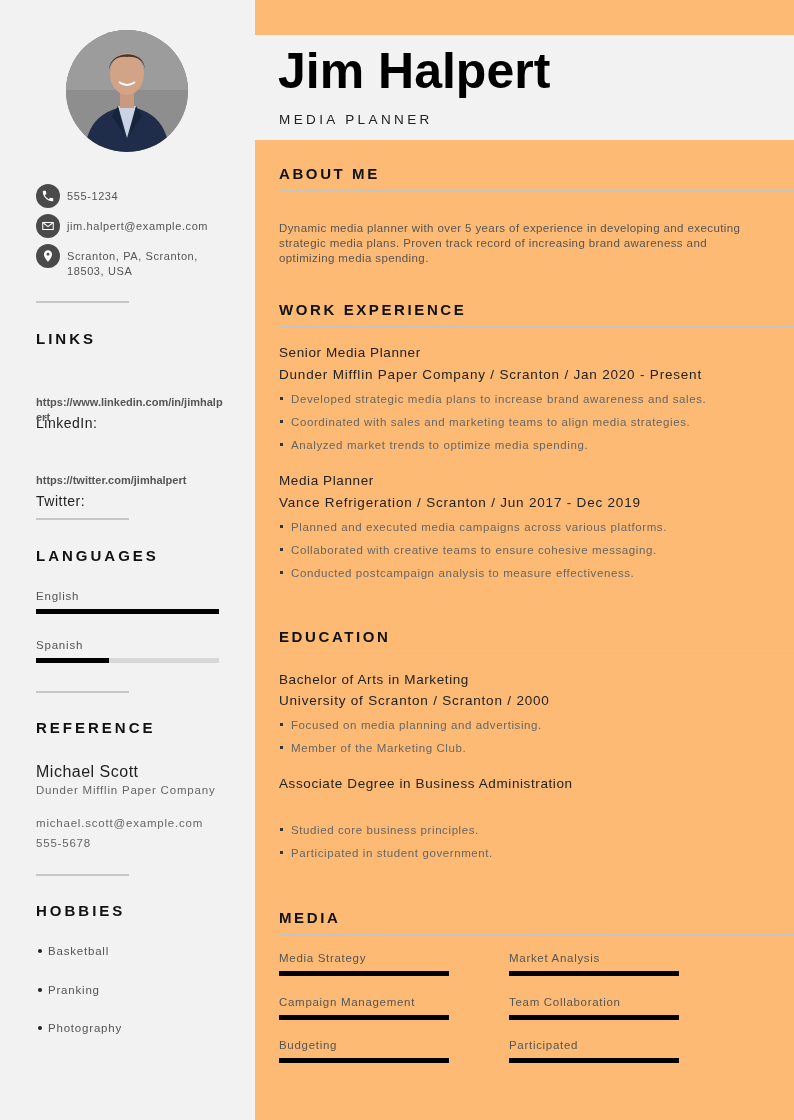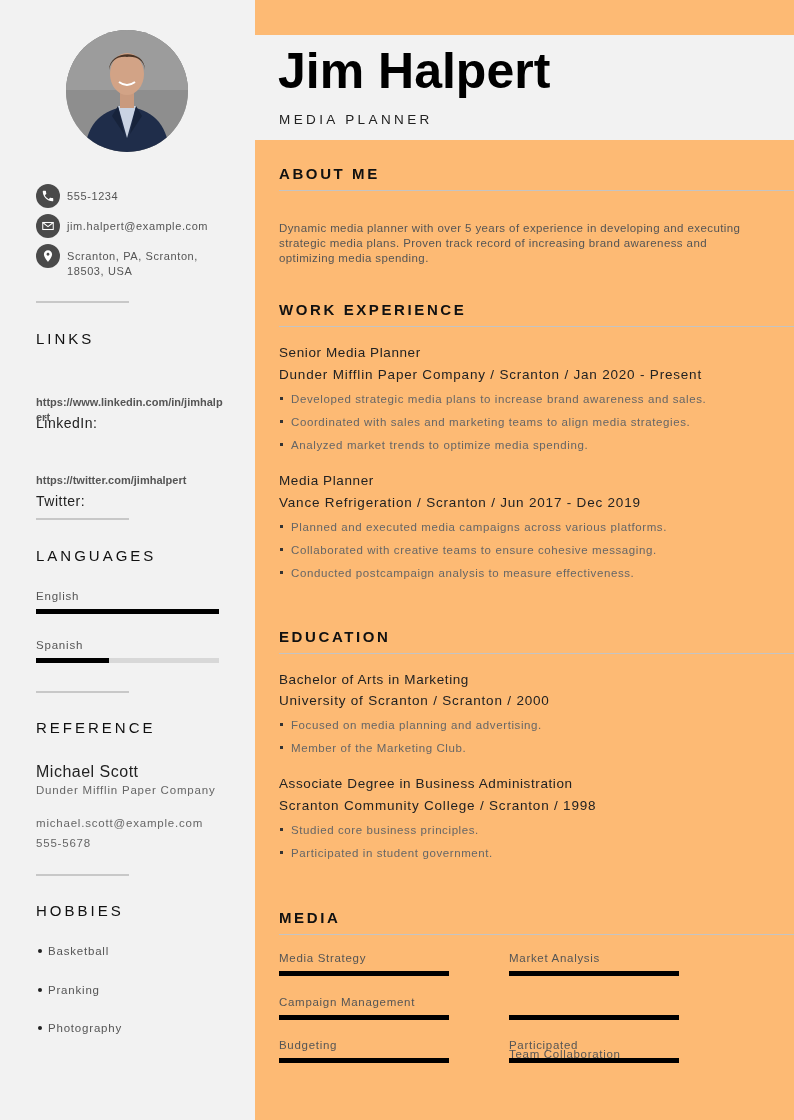--- a/index.html
+++ b/index.html
@@ -17,21 +17,21 @@
   
   .contact { position: absolute; left: 36px; top: 184px; width: 200px; }
   .contact-row { display: flex; align-items: flex-start; margin-bottom: 6px; }
   .contact-icon { width: 24px; height: 24px; border-radius: 50%; background: #4a4a4a; flex: 0 0 24px;
                   display: flex; align-items: center; justify-content: center; margin-right: 7px; }
   .contact-icon svg { width: 14px; height: 14px; }
   .contact-text { font-size: 11px; color: #555; letter-spacing: 0.6px; line-height: 15px; padding-top: 5px; }
 
   .side-divider { position: absolute; left: 36px; width: 93px; height: 2px; background: #c8c8c8; }
 
-  .side-heading { position: absolute; left: 36px; font-size: 15px; font-weight: normal; letter-spacing: 3px; color: #111; }
+  .side-heading { position: absolute; left: 36px; font-size: 15px; font-weight: bold; letter-spacing: 3px; color: #111; }
 
   .link-label { position: absolute; left: 36px; font-size: 14px; color: #222; letter-spacing: 0.5px; margin-top: 42px; }
   .link-url { position: absolute; left: 36px; width: 190px; font-size: 11px; color: #555; line-height: 15px; word-break: break-all; font-weight: bold; }
 
   .lang-name { position: absolute; left: 36px; font-size: 11.5px; color: #555; letter-spacing: 0.8px; }
   .lang-bar { position: absolute; left: 36px; width: 183px; height: 5px; background: #d8d8d8; }
   .lang-fill { height: 5px; background: #000; }
 
   .ref-name { position: absolute; left: 36px; font-size: 16px; color: #222; letter-spacing: 0.5px; }
   .ref-text { position: absolute; left: 36px; width: 180px; font-size: 11.5px; color: #666; letter-spacing: 0.8px; line-height: 15px; }
@@ -174,34 +174,33 @@
 
   <div class="section-title" style="top:628px">EDUCATION</div>
   <div class="section-rule" style="top:653px"></div>
 
   <div class="entry-title" style="top:672px">Bachelor of Arts in Marketing</div>
   <div class="entry-sub" style="top:693px">University of Scranton / Scranton / 2000</div>
   <div class="bullet" style="top:719px"><span class="sq"></span><span>Focused on media planning and advertising.</span></div>
   <div class="bullet" style="top:742px"><span class="sq"></span><span>Member of the Marketing Club.</span></div>
 
   <div class="entry-title" style="top:776px">Associate Degree in Business Administration</div>
-  <div class="entry-sub" style="top:798px">Scranton Community College / Scranton / 1998</div>
   <div class="bullet" style="top:824px"><span class="sq"></span><span>Studied core business principles.</span></div>
   <div class="bullet" style="top:847px"><span class="sq"></span><span>Participated in student government.</span></div>
 
   <div class="section-title" style="top:909px">MEDIA</div>
   <div class="section-rule" style="top:934px"></div>
 
   <div class="skill-label" style="left:24px; top:952px">Media Strategy</div>
   <div class="skill-bar" style="left:24px; top:971px"></div>
   <div class="skill-label" style="left:254px; top:952px">Market Analysis</div>
   <div class="skill-bar" style="left:254px; top:971px"></div>
 
   <div class="skill-label" style="left:24px; top:996px">Campaign Management</div>
   <div class="skill-bar" style="left:24px; top:1015px"></div>
-  <div class="skill-label" style="left:254px; top:1048px">Team Collaboration</div>
+  <div class="skill-label" style="left:254px; top:996px">Team Collaboration</div>
   <div class="skill-bar" style="left:254px; top:1015px"></div>
 
   <div class="skill-label" style="left:24px; top:1039px">Budgeting</div>
   <div class="skill-bar" style="left:24px; top:1058px"></div>
   <div class="skill-label" style="left:254px; top:1039px">Participated</div>
   <div class="skill-bar" style="left:254px; top:1058px"></div>
 </div>
 
 </body></html>

